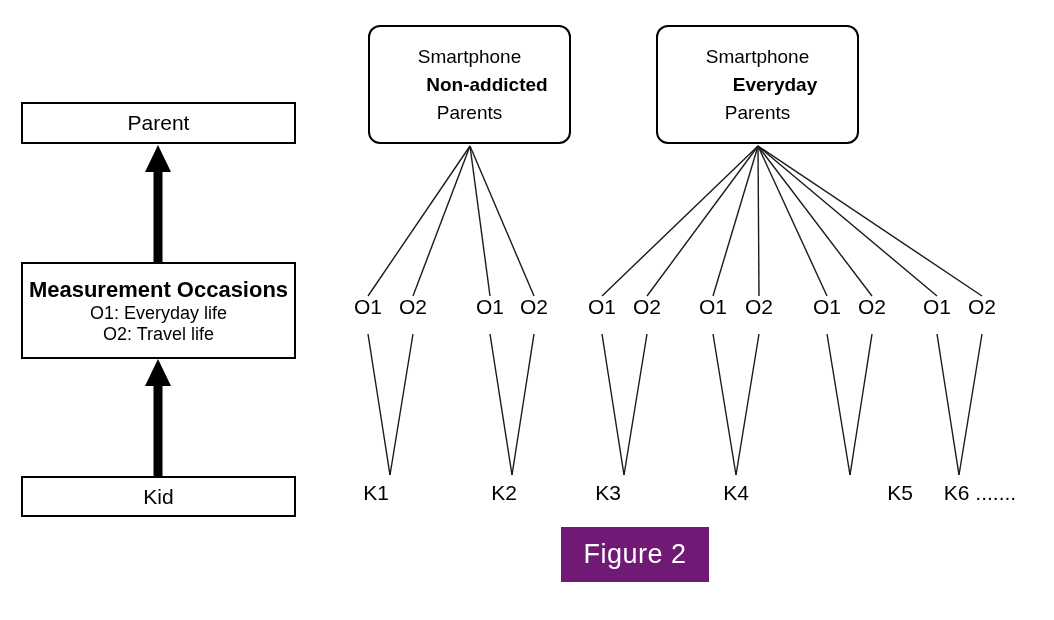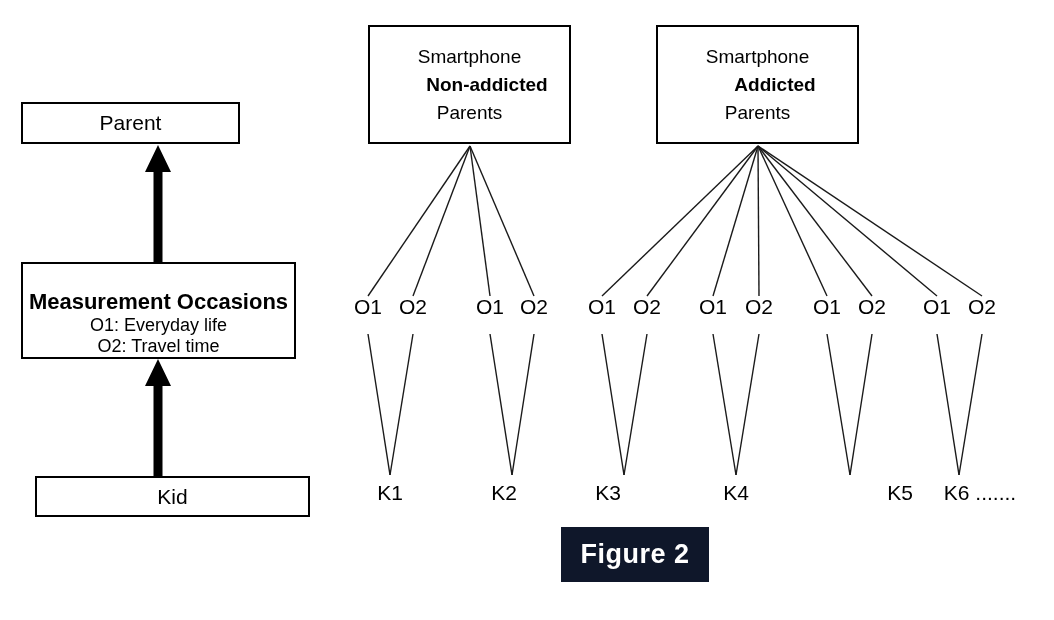--- a/index.html
+++ b/index.html
@@ -40,30 +40,30 @@
     font-size: 21px;
     line-height: 26px;
     white-space: nowrap;
   }
   .lbox .title.strong { font-weight: bold; font-size: 22px; }
   .lbox .sub {
     font-size: 18px;
     line-height: 21px;
     white-space: nowrap;
   }
-  #box-parent { left: 21px; top: 102px; width: 219px; height: 42px; }
-  #box-occasions { left: 21px; top: 262px; width: 275px; height: 97px; justify-content: flex-end; }
-  #box-kid { left: 35px; top: 476px; width: 275px; height: 41px; }
+  #box-parent { left: 21px; top: 102px; width: 275px; height: 42px; }
+  #box-occasions { left: 21px; top: 262px; width: 275px; height: 97px; }
+  #box-kid { left: 21px; top: 476px; width: 275px; height: 41px; }
 
   
   .gbox {
     position: absolute;
     box-sizing: border-box;
     border: 2px solid #000000;
-    border-radius: 0;
+    border-radius: 12px;
     background: #ffffff;
     display: flex;
     flex-direction: column;
     align-items: center;
     justify-content: center;
     text-align: center;
   }
   .gbox span {
     font-size: 19px;
     line-height: 28px;
@@ -85,24 +85,24 @@
   .o-label { top: 295px; }
   .k-label { top: 481px; }
 
   
   #figure-caption {
     position: absolute;
     left: 561px;
     top: 527px;
     width: 148px;
     height: 55px;
-    background: #0f172a;
+    background: #701a75;
     color: #ffffff;
     font-size: 27px;
-    font-weight: bold;
+    font-weight: normal;
     display: flex;
     align-items: center;
     justify-content: center;
     letter-spacing: 0.5px;
   }
 </style>
 </head>
 <body>
 
 <div id="page">
@@ -144,53 +144,53 @@
     </g>
   </svg>
 
   <div class="lbox" id="box-parent">
     <span class="title">Parent</span>
   </div>
 
   <div class="lbox" id="box-occasions">
     <span class="title strong">Measurement Occasions</span>
     <span class="sub">O1: Everyday life</span>
-    <span class="sub">O2: Travel time</span>
+    <span class="sub">O2: Travel life</span>
   </div>
 
   <div class="lbox" id="box-kid">
     <span class="title">Kid</span>
   </div>
 
   <div class="gbox" id="group-nonaddicted">
     <span>Smartphone</span>
     <span class="bold">Non-addicted</span>
     <span>Parents</span>
   </div>
 
   <div class="gbox" id="group-addicted">
     <span>Smartphone</span>
-    <span class="bold">Addicted</span>
+    <span class="bold">Everyday</span>
     <span>Parents</span>
   </div>
 
   <span class="node-label o-label" style="left:368px">O1</span>
   <span class="node-label o-label" style="left:413px">O2</span>
   <span class="node-label o-label" style="left:490px">O1</span>
   <span class="node-label o-label" style="left:534px">O2</span>
   <span class="node-label o-label" style="left:602px">O1</span>
   <span class="node-label o-label" style="left:647px">O2</span>
   <span class="node-label o-label" style="left:713px">O1</span>
   <span class="node-label o-label" style="left:759px">O2</span>
   <span class="node-label o-label" style="left:827px">O1</span>
   <span class="node-label o-label" style="left:872px">O2</span>
   <span class="node-label o-label" style="left:937px">O1</span>
   <span class="node-label o-label" style="left:982px">O2</span>
 
-  <span class="node-label k-label" style="left:390px">K1</span>
+  <span class="node-label k-label" style="left:376px">K1</span>
   <span class="node-label k-label" style="left:504px">K2</span>
   <span class="node-label k-label" style="left:608px">K3</span>
   <span class="node-label k-label" style="left:736px">K4</span>
   <span class="node-label k-label" style="left:900px">K5</span>
   <span class="node-label k-label" style="left:980px">K6 .......</span>
 
   <div id="figure-caption">Figure 2</div>
 
 </div>
 

